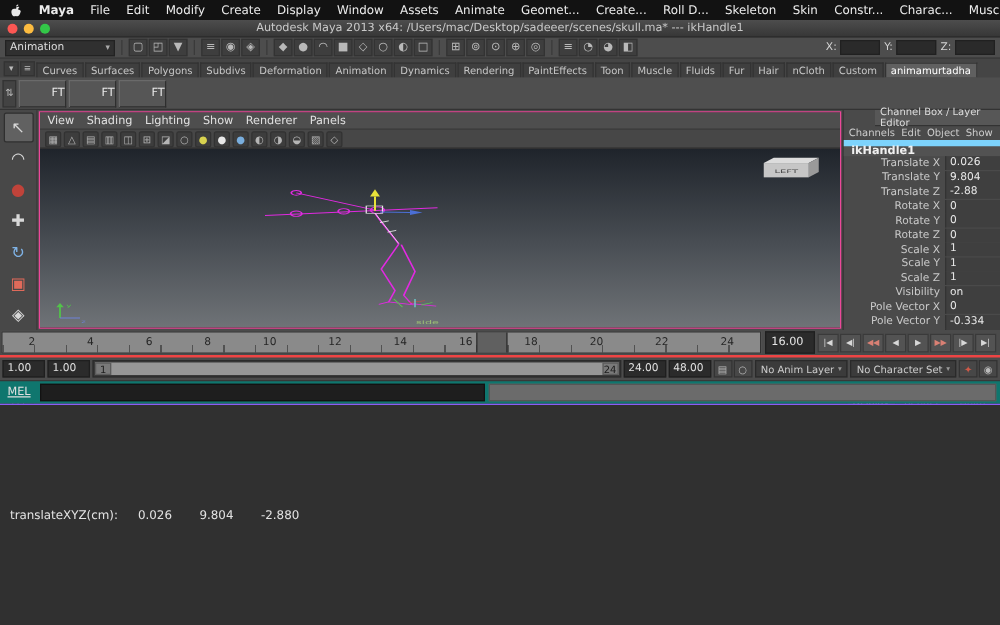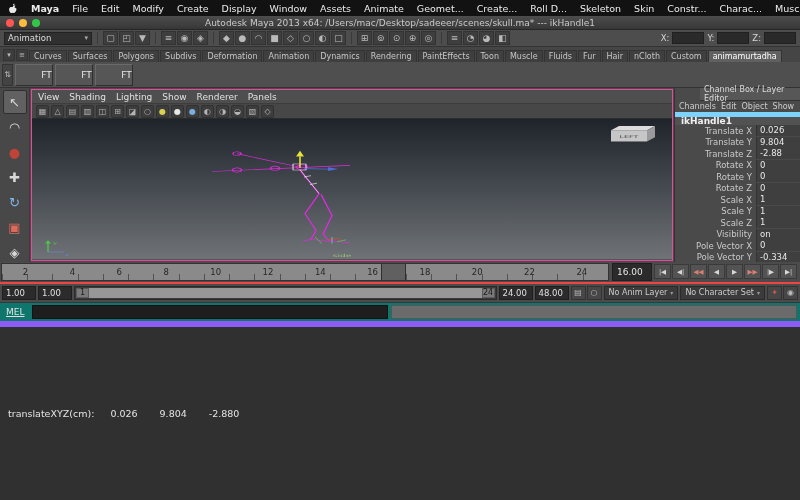--- a/index.html
+++ b/index.html
@@ -96,21 +96,21 @@
   .rs-bar { position:absolute; inset:1px; background:#979797; display:flex; justify-content:space-between; align-items:center; font-size:8px; color:#1c1c1c; }
   .rs-handle { width:13px; height:100%; background:#7a7a7a; border:1px solid #5c5c5c; display:flex; align-items:center; justify-content:center; }
   .dd { height:14px; background:#3b3b3b; border:1px solid #2a2a2a; font-size:8px; color:#ccc; display:flex; align-items:center; gap:3px; padding:0 4px; white-space:nowrap;justify-content:center; }
   .sm-btn { width:15px; height:14px; background:#474747; border:1px solid #333; font-size:8px; color:#bbb; display:flex; align-items:center; justify-content:center; font-family:"DejaVu Sans",sans-serif; }
 
   
   .mel-row { height:19px; display:flex; align-items:center; background:#0f766e; border-top:1px solid #383838; flex:none;text-decoration:underline; }
   .mel-label { width:32px; font-size:9px; color:#e0e0e0; padding-left:6px; }
   .mel-input { width:356px; height:14px; background:#1e1e1e; border:1px solid #121212; color:#ddd; font-size:9px; }
   .mel-output { flex:1; height:14px; background:#6b6b6b; border:1px solid #565656; margin:0 3px; font-size:9px; color:#222; }
-  .help-row { flex:1; background:#303030; border-top:6px solid #8b5cf6; display:flex; align-items:center; padding-left:8px; font-size:9.5px; color:#e3e3e3; gap:16px; }
+  .help-row { flex:1; background:#303030; border-top:1px solid #8b5cf6; display:flex; align-items:center; padding-left:8px; font-size:9.5px; color:#e3e3e3; gap:16px; }
 </style>
 </head>
 <body>
 
 <div class="app">
 
   <div class="menubar">
     <span style="display:flex;align-items:center;">
       <svg width="10" height="11" viewBox="0 0 10 11">
           <path d="M5 2.8c.9-.6 1.8-.5 2.5-.1-.7.5-1 1.2-.9 2 .8 0 1.6.4 2 1.1-.3 1.9-1.2 4.2-2.6 4.2-.5 0-.8-.3-1.3-.3s-.9.3-1.4.3C1.9 10 .8 7.4 1.2 5.5c.3-1 1.1-1.6 2-1.6.5 0 1.4.3 1.8-.1z" fill="#e8e8e8"></path>

